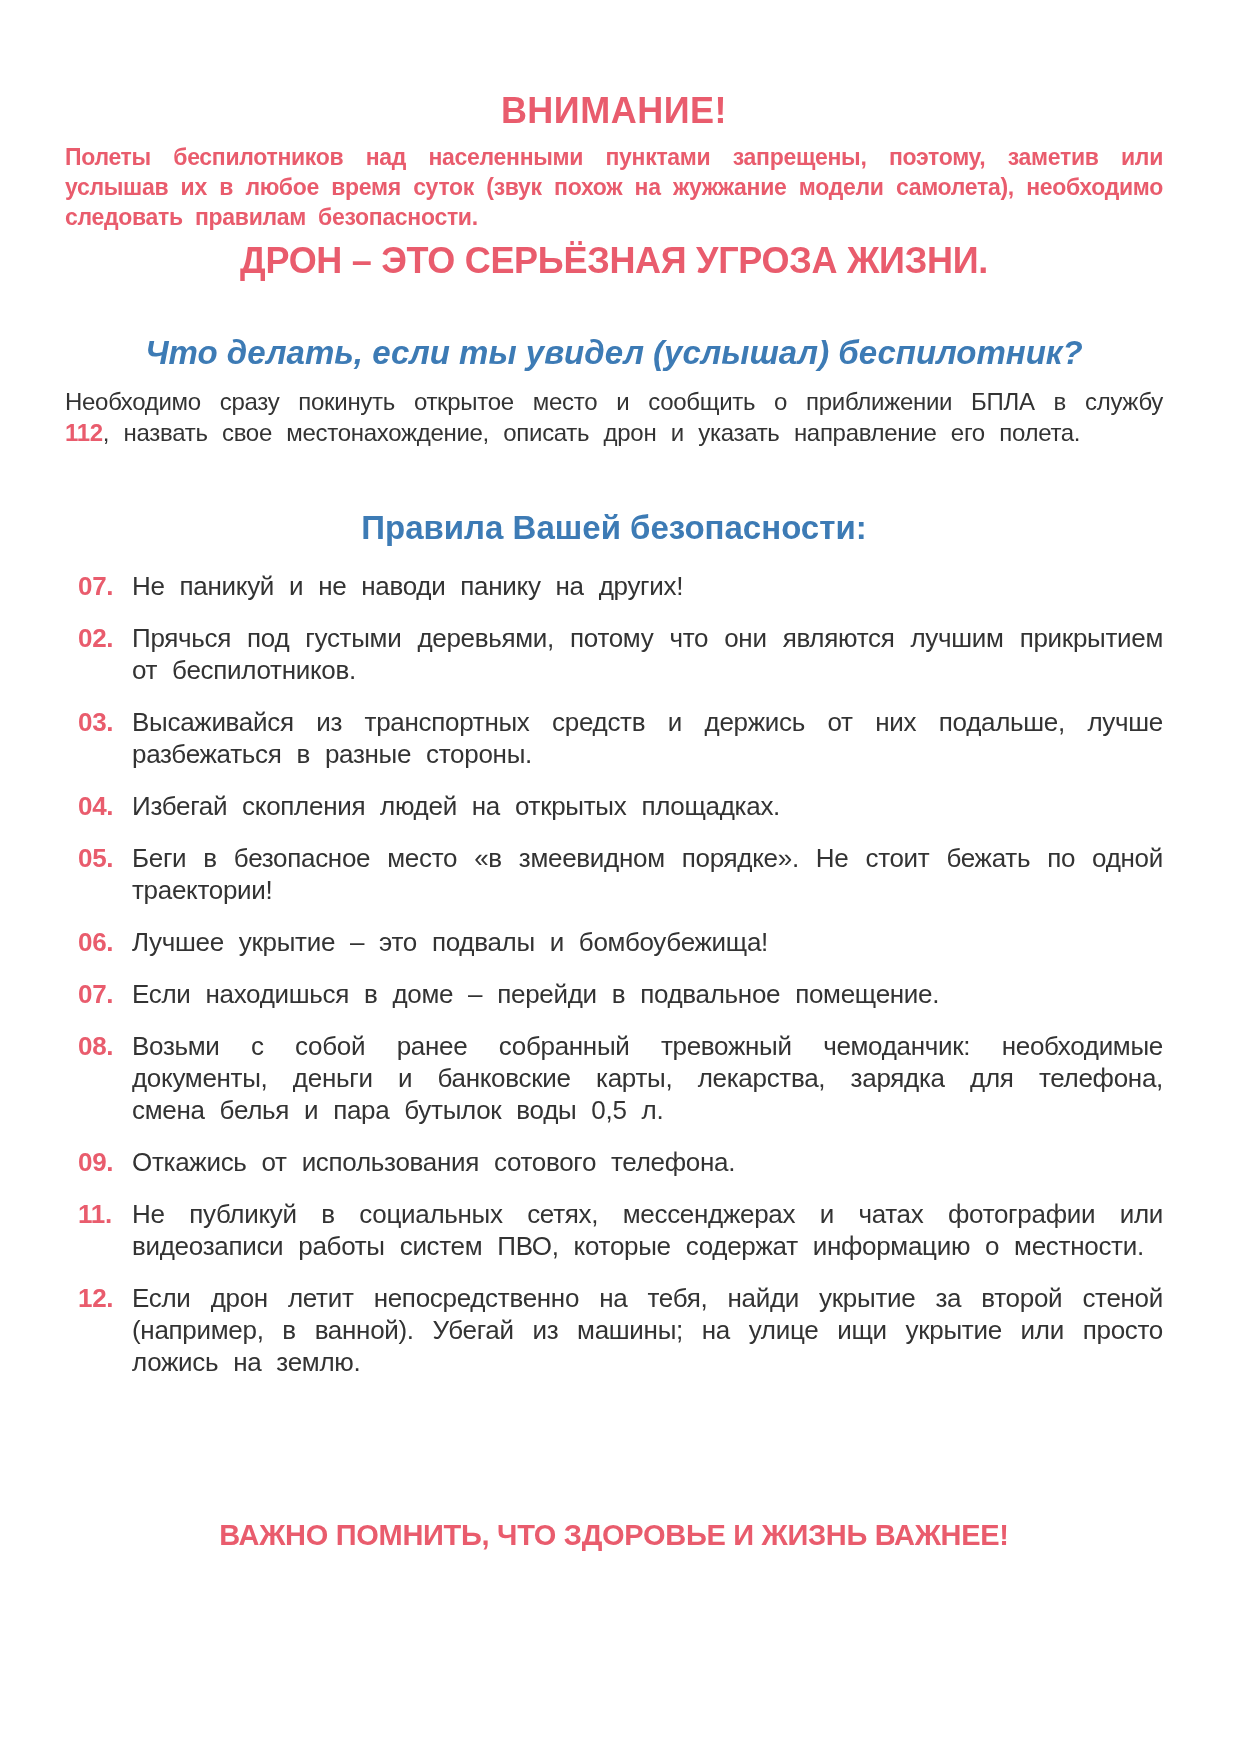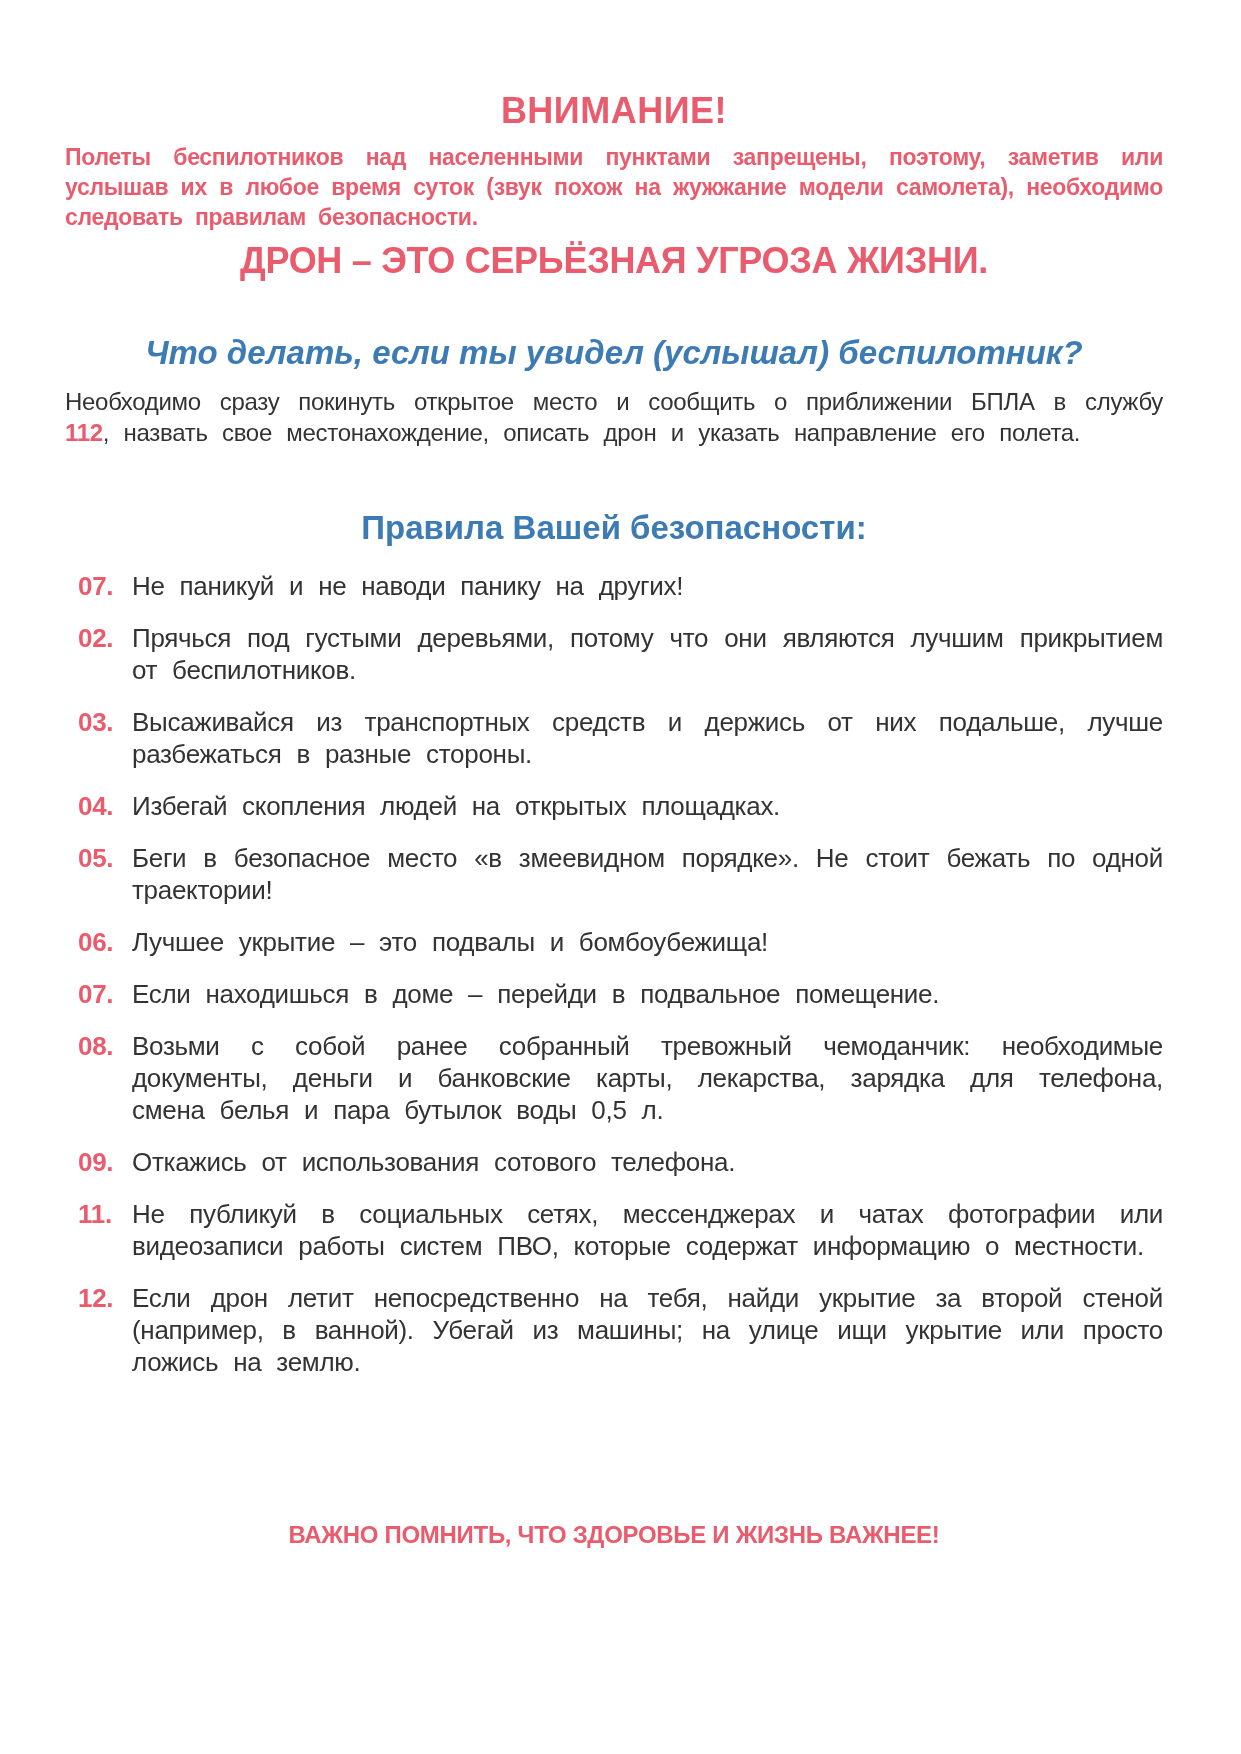--- a/index.html
+++ b/index.html
@@ -80,21 +80,21 @@
     letter-spacing:-0.3px;
   }
   .rule-text{
     flex:1;
     text-align:justify;
     word-spacing:8px;
     letter-spacing:-0.3px;
   }
   .footer-reminder{
     margin-top:140px;
-    font-size:24px;
+    font-size:29px;
     font-weight:bold;
     line-height:34px;
     letter-spacing:-0.3px;
   }
 </style>
 </head>
 <body>
 
 <div class="page">
 

